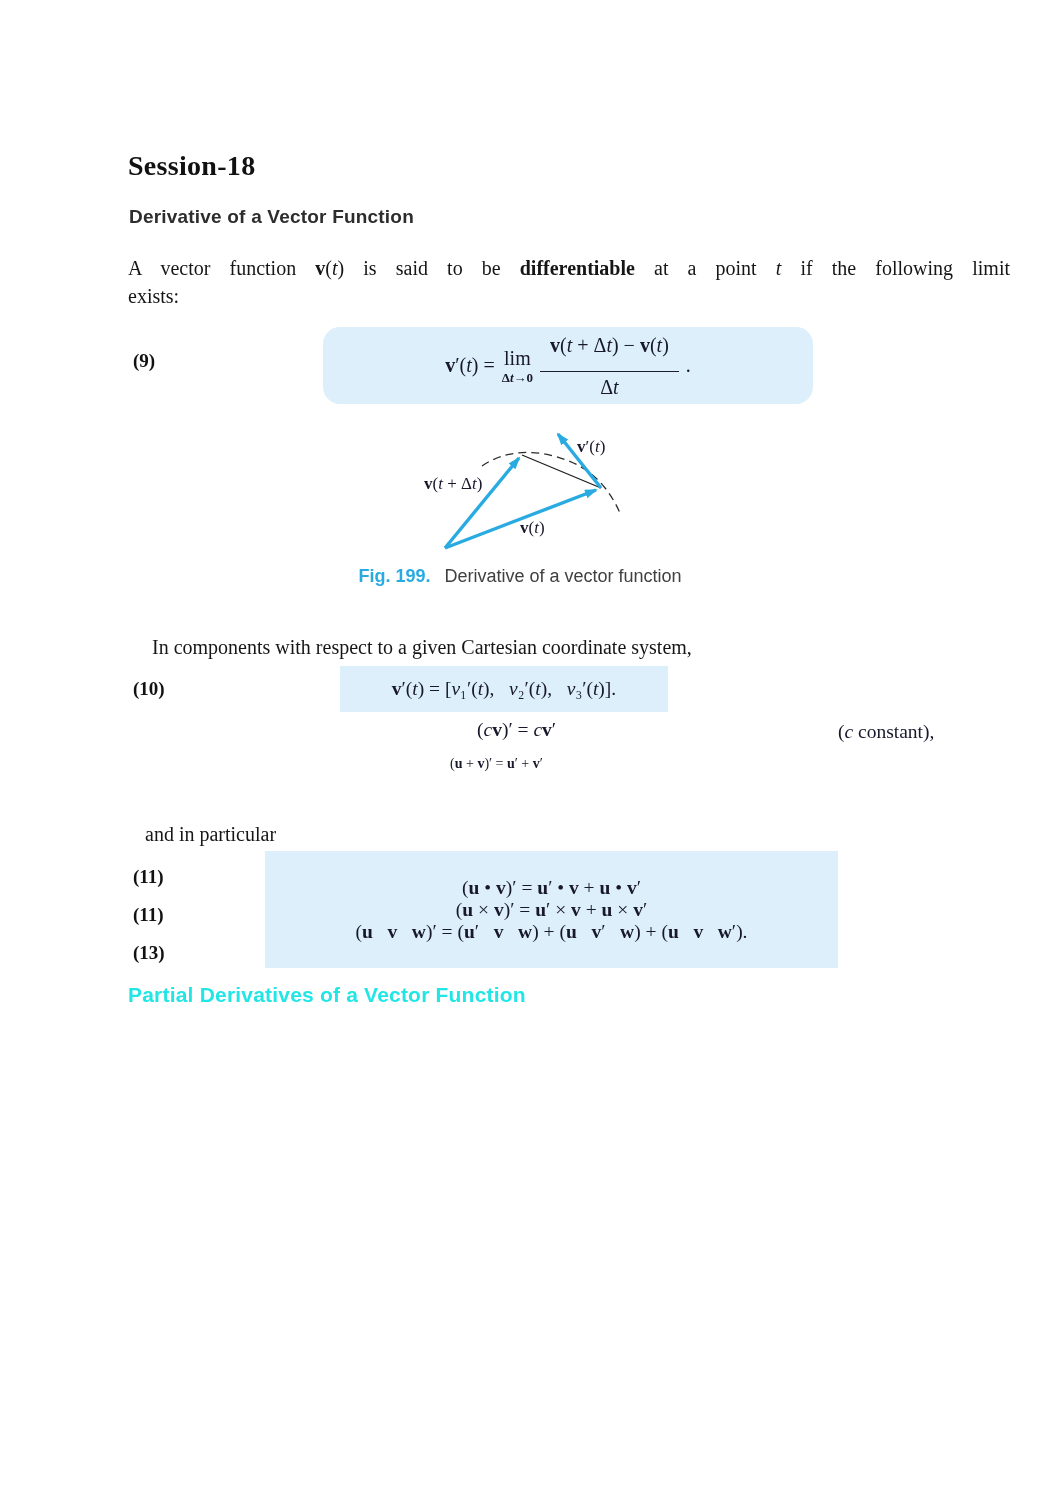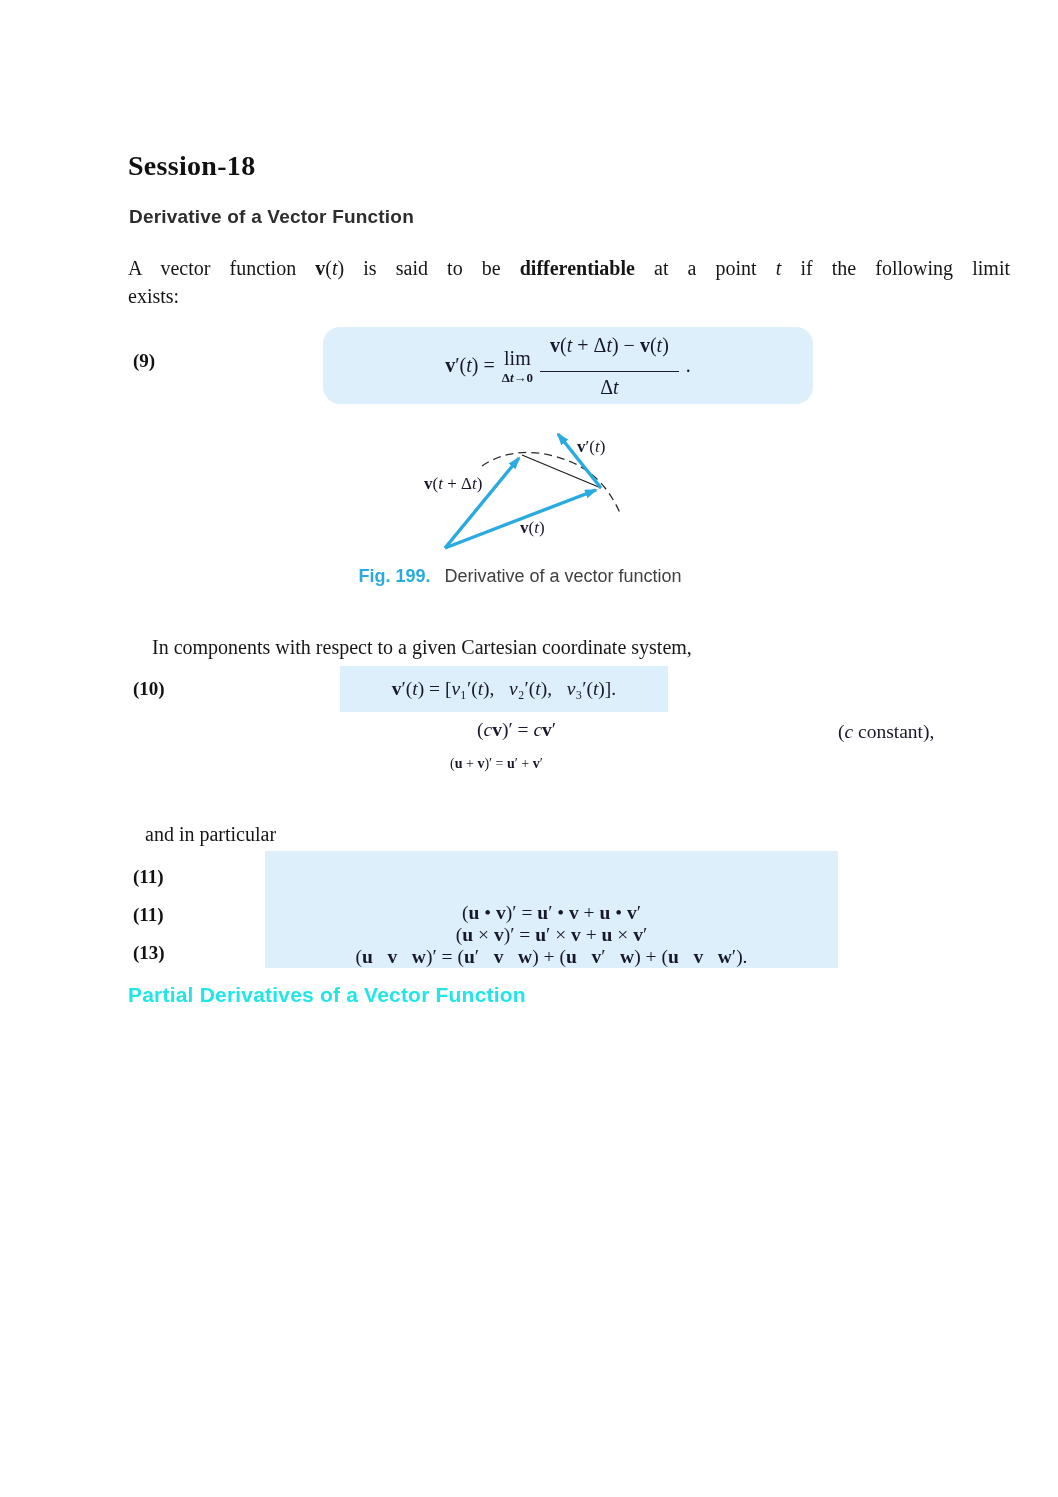--- a/index.html
+++ b/index.html
@@ -19,21 +19,21 @@
   .eq9-inner{display:flex;align-items:center;justify-content:center;height:100%;gap:7px;}
   .limstack{display:inline-flex;flex-direction:column;align-items:center;line-height:1;}
   .limstack .limsub{font-size:13px;font-weight:700;margin-top:3px;}
   .frac{display:inline-flex;flex-direction:column;align-items:center;}
   .frac .num{padding:0 10px 15px;border-bottom:1.5px solid #1c1c2e;line-height:1.1;text-align:center;}
   .frac .den{padding-top:4px;line-height:1.1;}
   .fig-label{font-size:17px;color:#18182b;}
   .caption{font-size:18px;}
   .caption .fig-num{color:#29abe2;font-weight:700;}
   .caption .fig-text{color:#404040;margin-left:14px;}
-  .eq-rows{display:flex;flex-direction:column;justify-content:flex-end;height:100%;}
+  .eq-rows{display:flex;flex-direction:column;justify-content:center;height:100%;}
   .eq-row{text-align:center;font-size:19.5px;}
   .cyan-heading{font-size:21px;font-weight:700;color:#22e6e6;letter-spacing:0.2px;}
   .bold-para{font-size:19px;font-weight:700;color:#0d0d0d;line-height:1.4;}
 </style>
 </head>
 <body>
 
 <div id="page">
 
   <div class="abs session-title serif" style="left:128px;top:150px;">Session-18</div>

